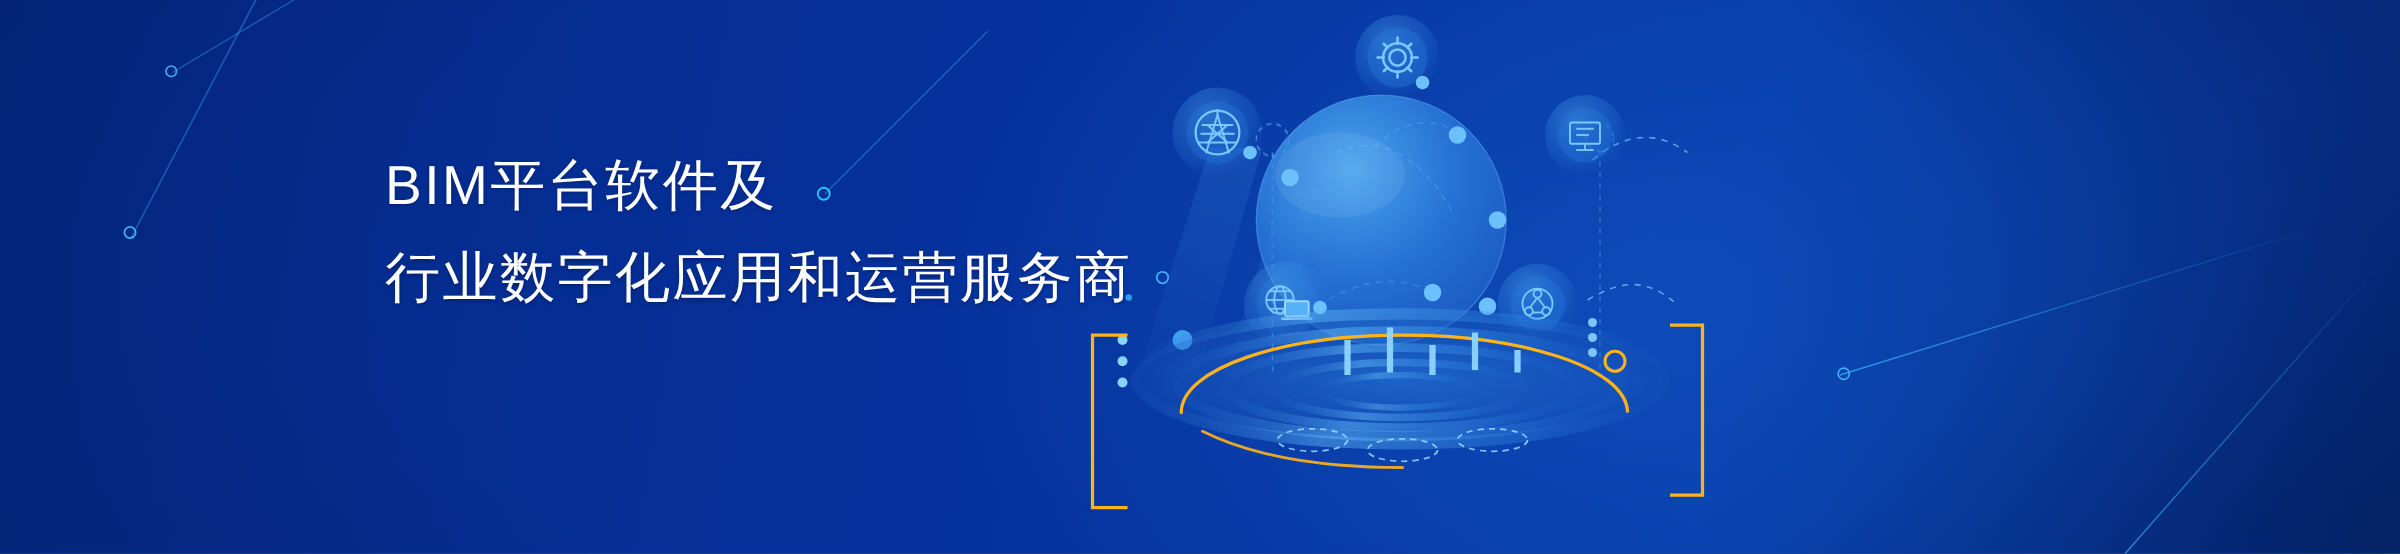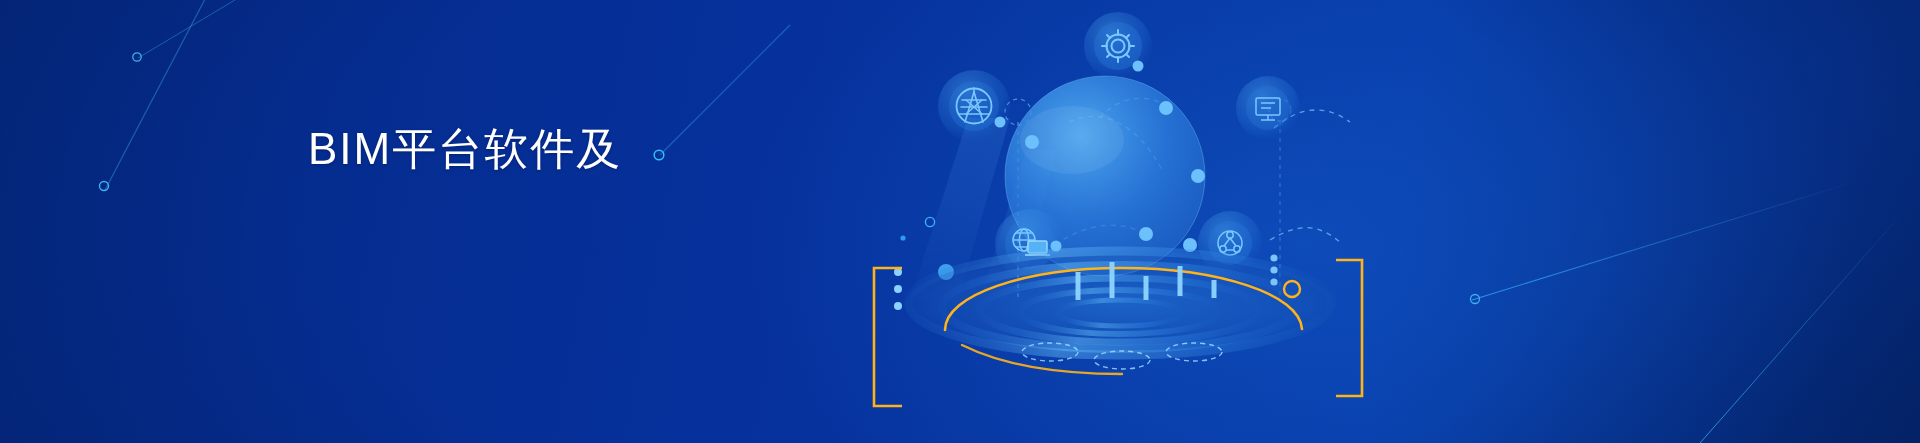--- a/index.html
+++ b/index.html
@@ -103,20 +103,21 @@
     <circle cx="1475" cy="299" r="4.5" fill="none" stroke="#3fb0f2" stroke-width="1.3"></circle>
 
     <line x1="1905" y1="210" x2="1700" y2="443" stroke="url(#lg2)" stroke-width="1"></line>
 
     <circle cx="930" cy="222" r="4.6" fill="none" stroke="#3fb0f2" stroke-width="1.4"></circle>
     <circle cx="903" cy="238" r="2.6" fill="#2f9bef"></circle>
   </svg>
 
   <div class="headline">
     <span class="ln">BIM平台软件及</span>
+    <span class="ln">行业数字化应用和运营服务商</span>
   </div>
 
   <div class="hero">
     <svg width="600" height="443" viewBox="0 0 600 443" xmlns="http://www.w3.org/2000/svg">
       <defs>
         <radialGradient id="sphere" cx="38%" cy="30%" r="78%">
           <stop offset="0%" stop-color="#56b4f7" stop-opacity=".95"></stop>
           <stop offset="55%" stop-color="#2d7ede" stop-opacity=".85"></stop>
           <stop offset="100%" stop-color="#1f63c6" stop-opacity=".75"></stop>
         </radialGradient>

